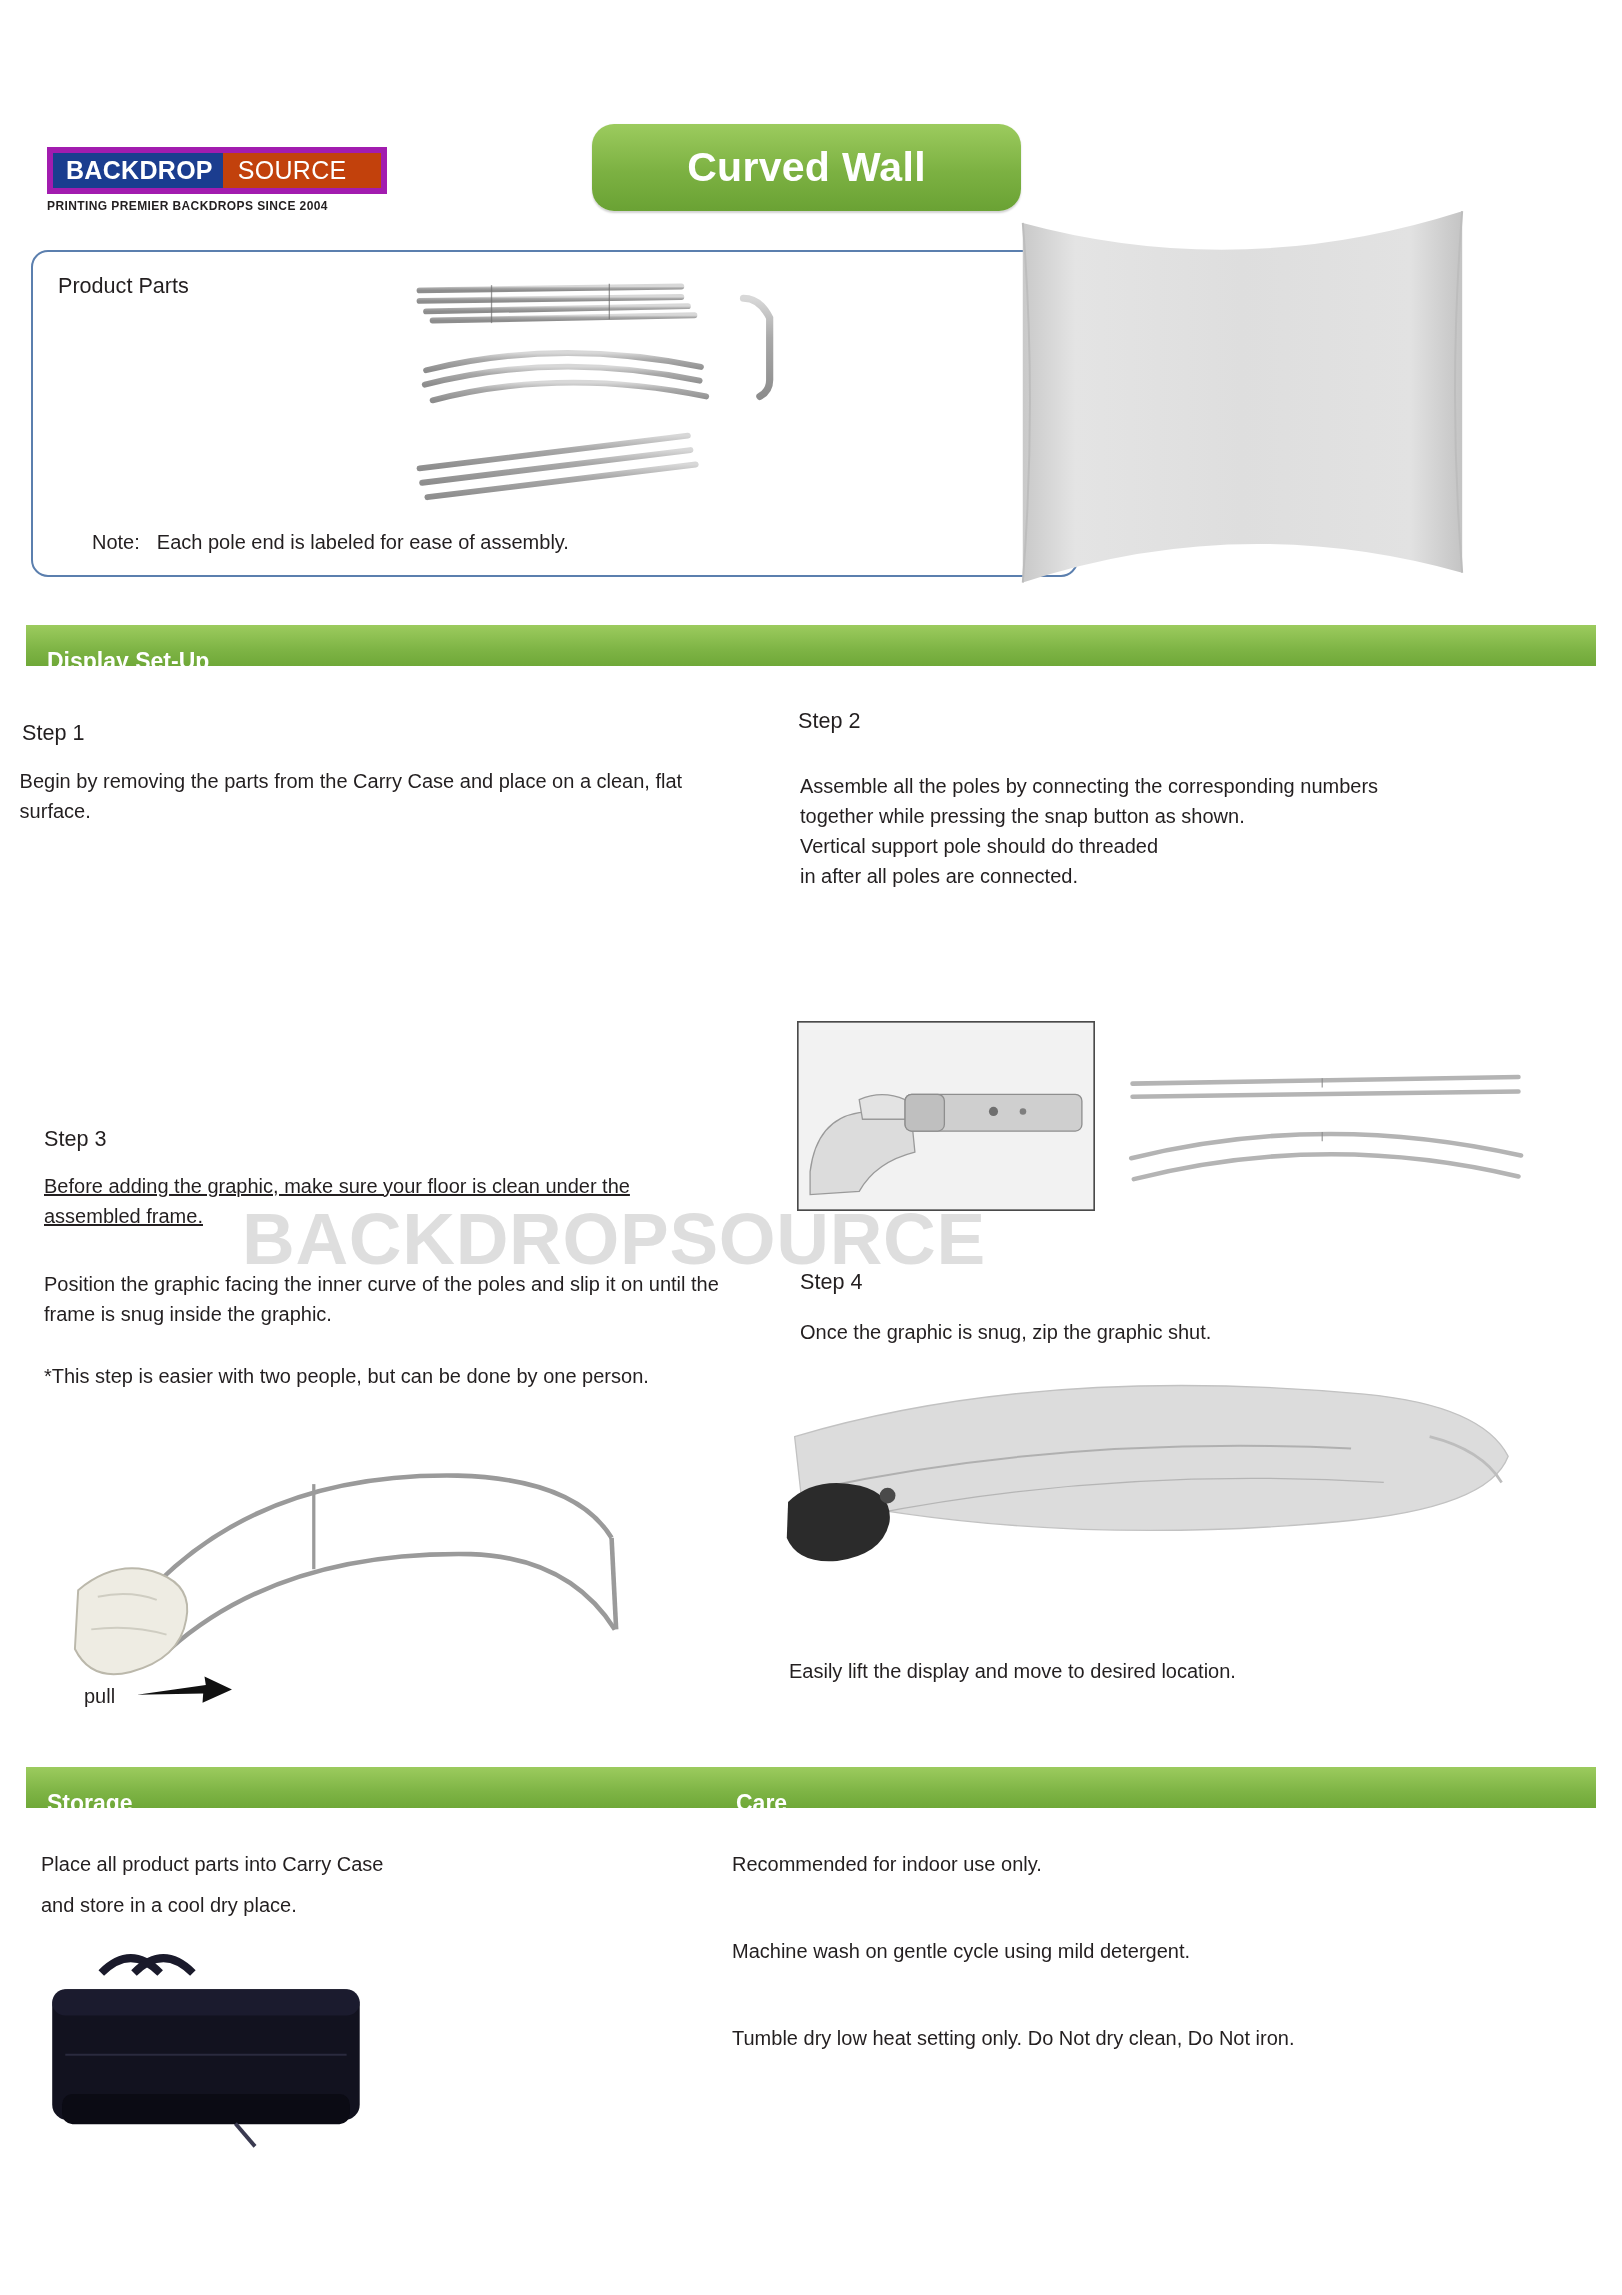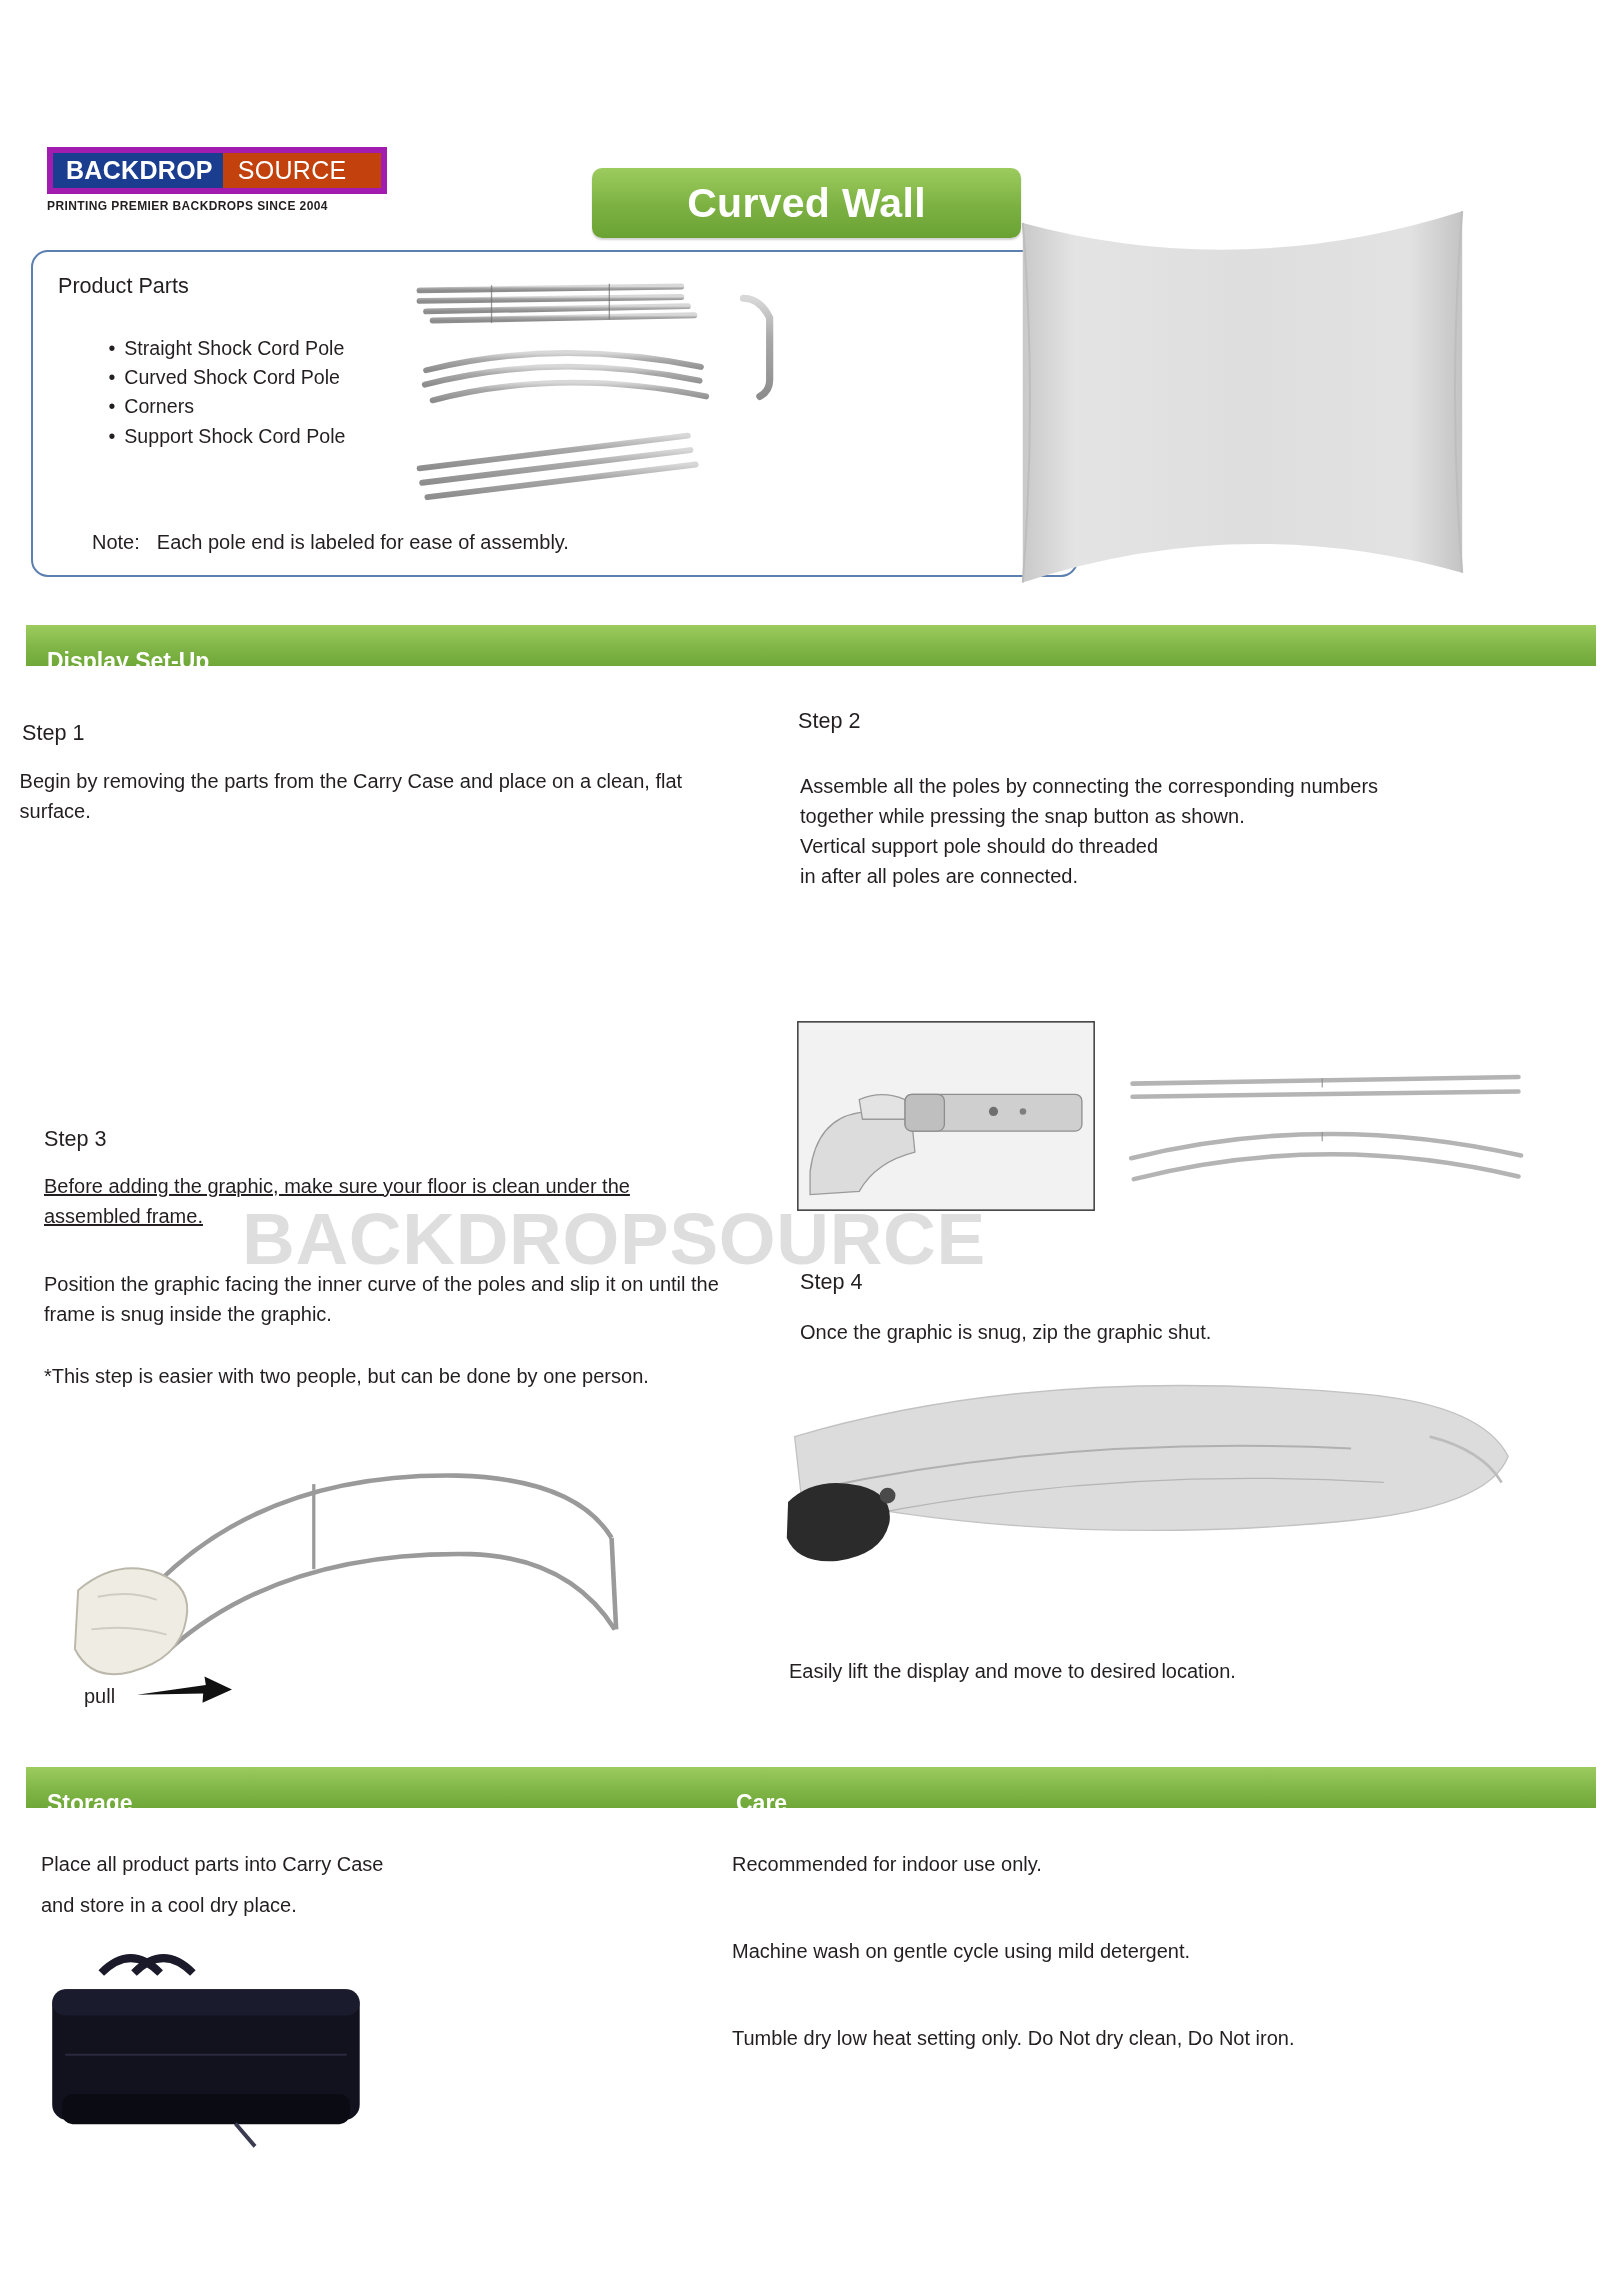--- a/index.html
+++ b/index.html
@@ -60,28 +60,27 @@
     color: #231f20;
     margin-top: 4.6px;
     font-weight: 600;
   }
 
   .title-pill {
     position: absolute;
     left: 592px;
     top: 124px;
     width: 429px;
-    height: 70px;
+    height: 87px;
     background: linear-gradient(to bottom, #9ccb5e 0%, #7cb142 55%, #6aa234 100%);
-    border-radius: 10px;
+    border-radius: 22px;
     display: flex;
     align-items: center;
     justify-content: center;
     box-shadow: 0 1.3px 2px rgba(0,0,0,0.18);
-    margin-top: 44px;
   }
   .title-pill span {
     color: #ffffff;
     font-size: 41px;
     font-weight: bold;
     letter-spacing: 0.3px;
   }
 
   
   .parts-box {
@@ -234,26 +233,20 @@
   </div>
 
   <div class="title-pill">
     <span>Curved Wall</span>
   </div>
 </div>
 
 <div class="parts-box">
   <div class="parts-title">Product Parts</div>
 
-  <ul class="parts-list">
-    <li>Straight Shock Cord Pole</li>
-    <li>Curved Shock Cord Pole</li>
-    <li>Corners</li>
-    <li>Support Shock Cord Pole</li>
-  </ul>
 
   <div class="parts-note">
     <span class="note-label">Note:</span><span>Each pole end is labeled for ease of assembly.</span>
   </div>
 
   <svg class="poles-art" viewBox="0 0 790 420">
     <defs>
       <linearGradient id="pg" x1="0" y1="0" x2="0" y2="1">
         <stop offset="0%" stop-color="#d8d8d8"></stop>
         <stop offset="40%" stop-color="#a9a9a9"></stop>

